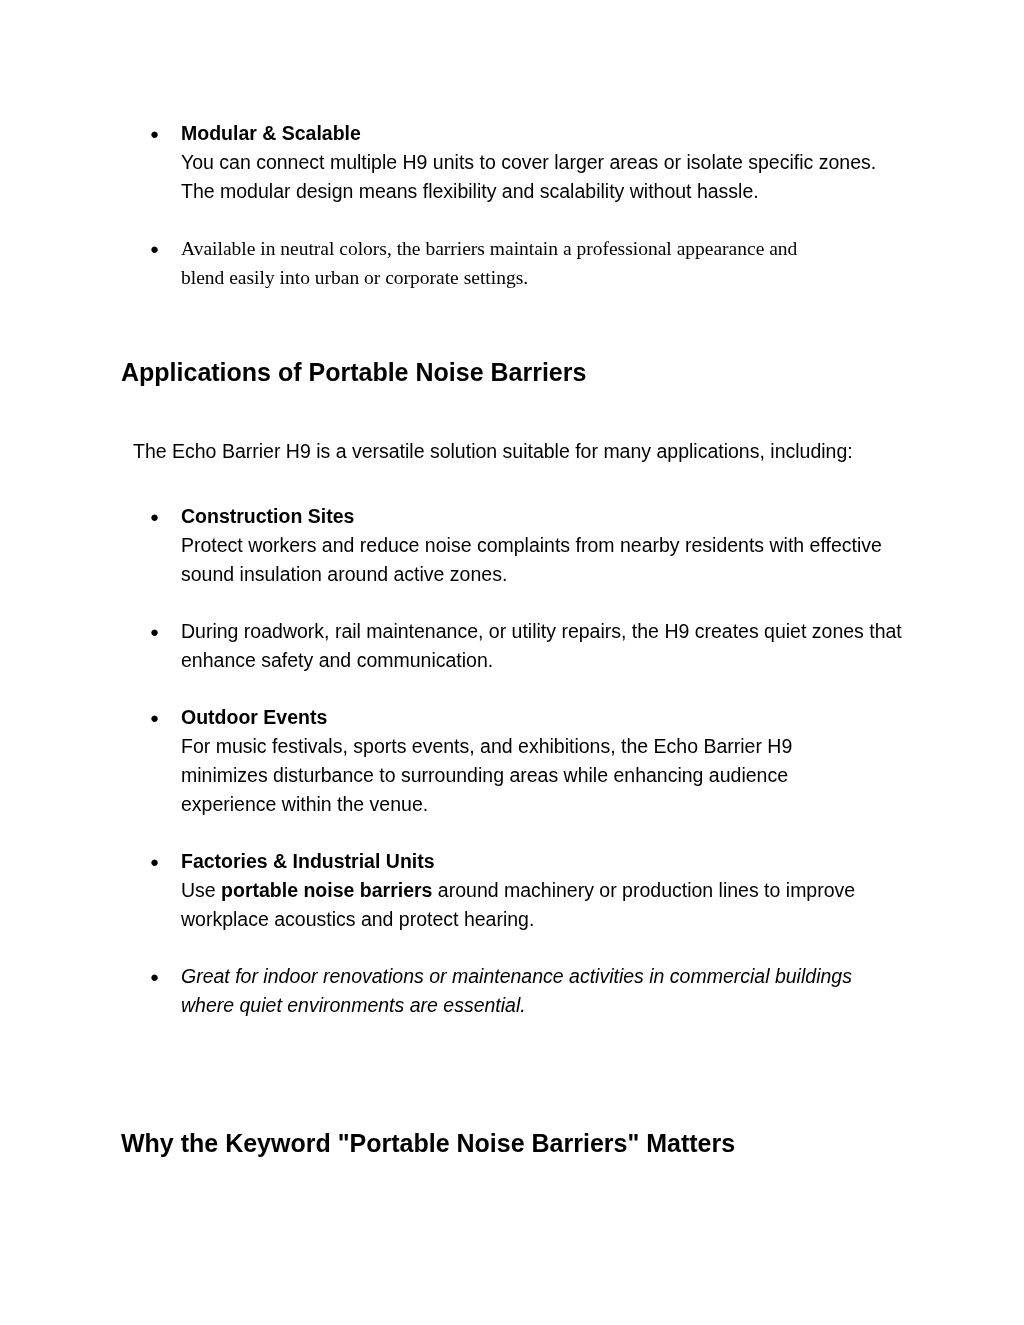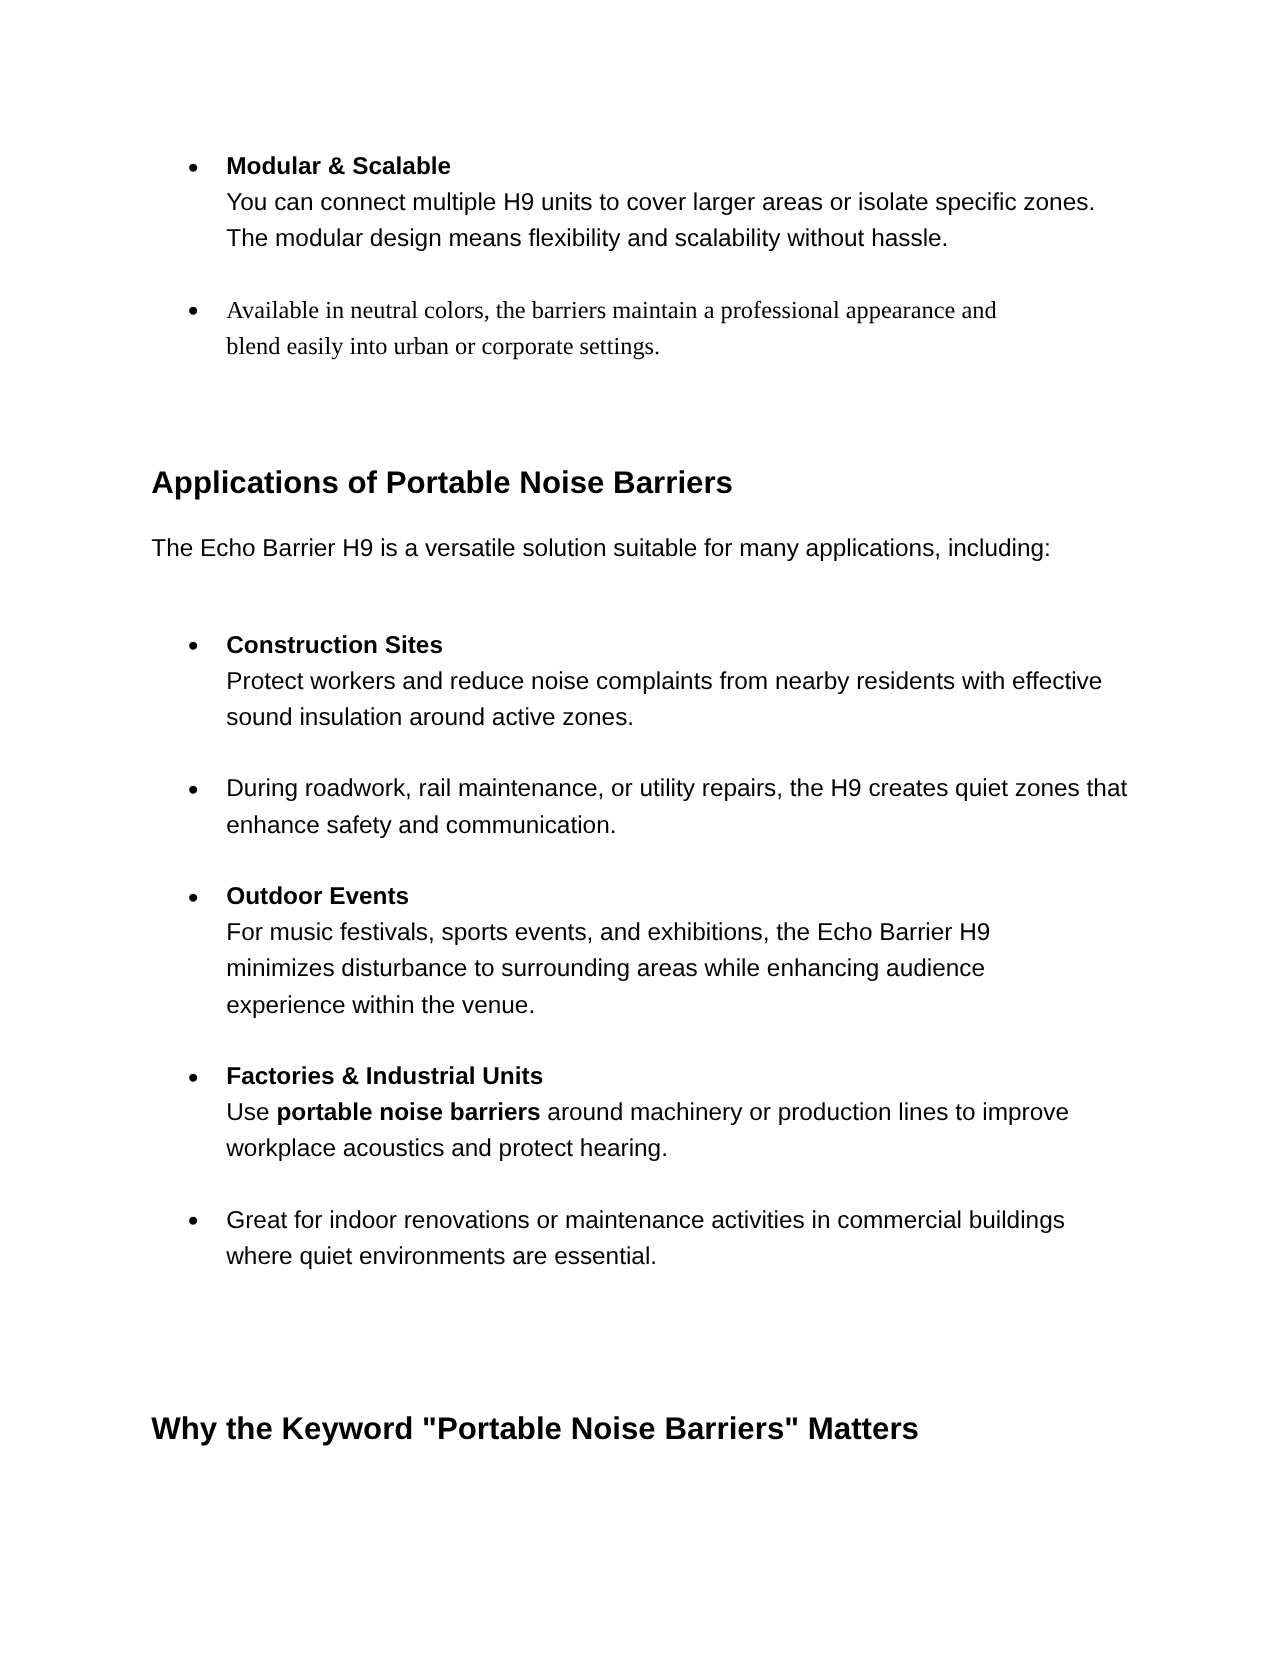--- a/index.html
+++ b/index.html
@@ -10,40 +10,40 @@
     .page { position: absolute; left: 0; top: 0; width: 1024px; height: 1325px; }
     ul.blist { list-style: none; margin: 0; padding: 0; position: absolute; left: 0; width: 1024px; }
     .bitem { position: relative; padding-left: 181px; font-size: 19.5px; line-height: 29px; }
     .bullet { position: absolute; left: 150px; top: 0; font-size: 15px; line-height: 29px; }
     .btitle { font-weight: bold; display: block; }
     .bdesc { display: block; width: 730px; }
     .bdesc b { font-weight: bold; }
     h2.heading {
       position: absolute; left: 121px; margin: 0; font-size: 25px; font-weight: bold; line-height: 32px;
     }
-    p.intro { position: absolute; left: 121px; margin: 0; width: 740px; font-size: 19.5px; line-height: 29px; }
+    p.intro { position: absolute; left: 121px; margin: 12px; width: 740px; font-size: 19.5px; line-height: 29px; }
   </style>
 </head>
 <body>
 
 <div class="page">
 
   <ul class="blist" style="top:119px;">
     <li class="bitem" style="margin-bottom:28px;">
       <span class="bullet">●</span>
       <span class="btitle">Modular &amp; Scalable</span>
       <span class="bdesc"> You can connect multiple H9 units to cover larger areas or isolate specific zones. The modular design means flexibility and scalability without hassle.</span>
     </li>
     <li class="bitem">
       <span class="bullet">●</span>
       <span class="bdesc" style="width:640px;font-family:Liberation Serif, serif;"> Available in neutral colors, the barriers maintain a professional appearance and blend easily into urban or corporate settings.</span>
     </li>
   </ul>
 
-  <h2 class="heading" style="top:370px;">Applications of Portable Noise Barriers</h2>
+  <h2 class="heading" style="top:356px;">Applications of Portable Noise Barriers</h2>
 
   <p class="intro" style="top:425px;">The Echo Barrier H9 is a versatile solution suitable for many applications, including:</p>
 
   <ul class="blist" style="top:502px;">
     <li class="bitem" style="margin-bottom:28px;">
       <span class="bullet">●</span>
       <span class="btitle">Construction Sites</span>
       <span class="bdesc"> Protect workers and reduce noise complaints from nearby residents with effective sound insulation around active zones.</span>
     </li>
     <li class="bitem" style="margin-bottom:28px;">
@@ -55,19 +55,19 @@
       <span class="btitle">Outdoor Events</span>
       <span class="bdesc" style="width:700px;"> For music festivals, sports events, and exhibitions, the Echo Barrier H9 minimizes disturbance to surrounding areas while enhancing audience experience within the venue.</span>
     </li>
     <li class="bitem" style="margin-bottom:28px;">
       <span class="bullet">●</span>
       <span class="btitle">Factories &amp; Industrial Units</span>
       <span class="bdesc" style="width:690px;"><span> Use </span><b>portable noise barriers</b><span> around machinery or production lines to improve workplace acoustics and protect hearing.</span></span>
     </li>
     <li class="bitem">
       <span class="bullet">●</span>
-      <span class="bdesc" style="width:680px;"> Great for indoor renovations or maintenance activities in commercial buildings where quiet environments are essential.</span>
+      <span class="bdesc" style="width:680px;font-style:italic;"> Great for indoor renovations or maintenance activities in commercial buildings where quiet environments are essential.</span>
     </li>
   </ul>
 
   <h2 class="heading" style="top:1127px;">Why the Keyword "Portable Noise Barriers" Matters</h2>
 
 </div>
 
 </body></html>

